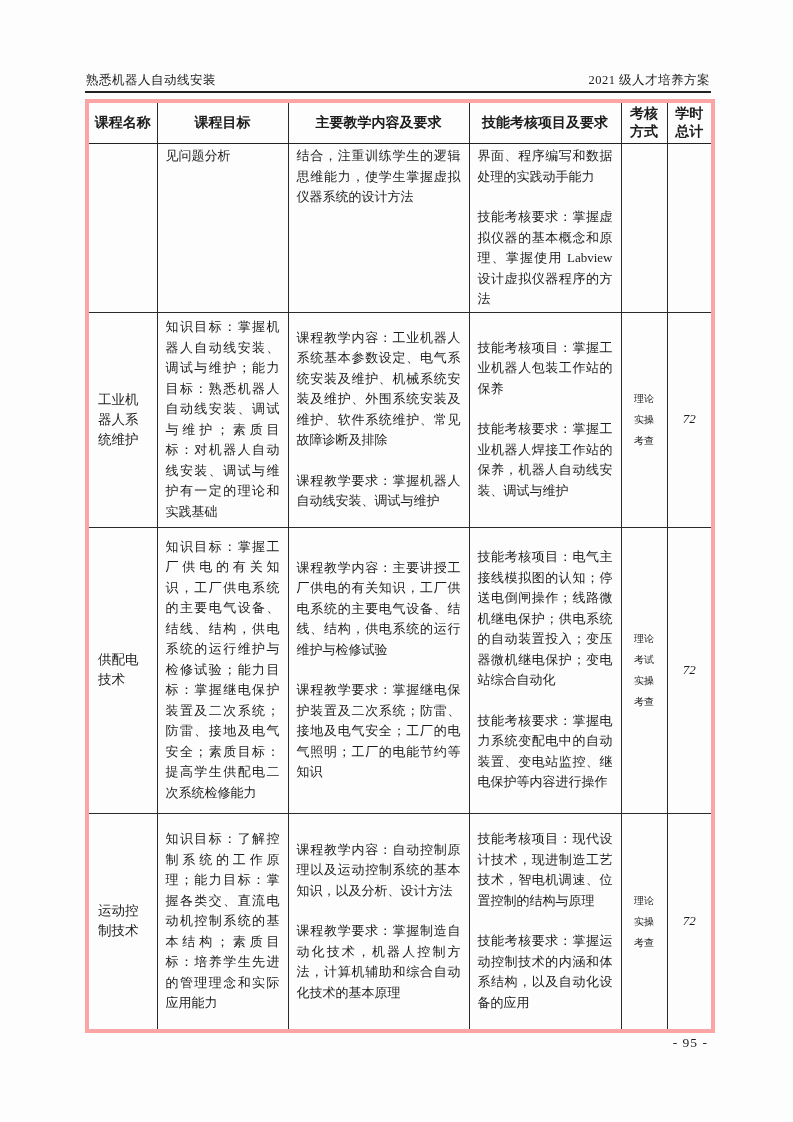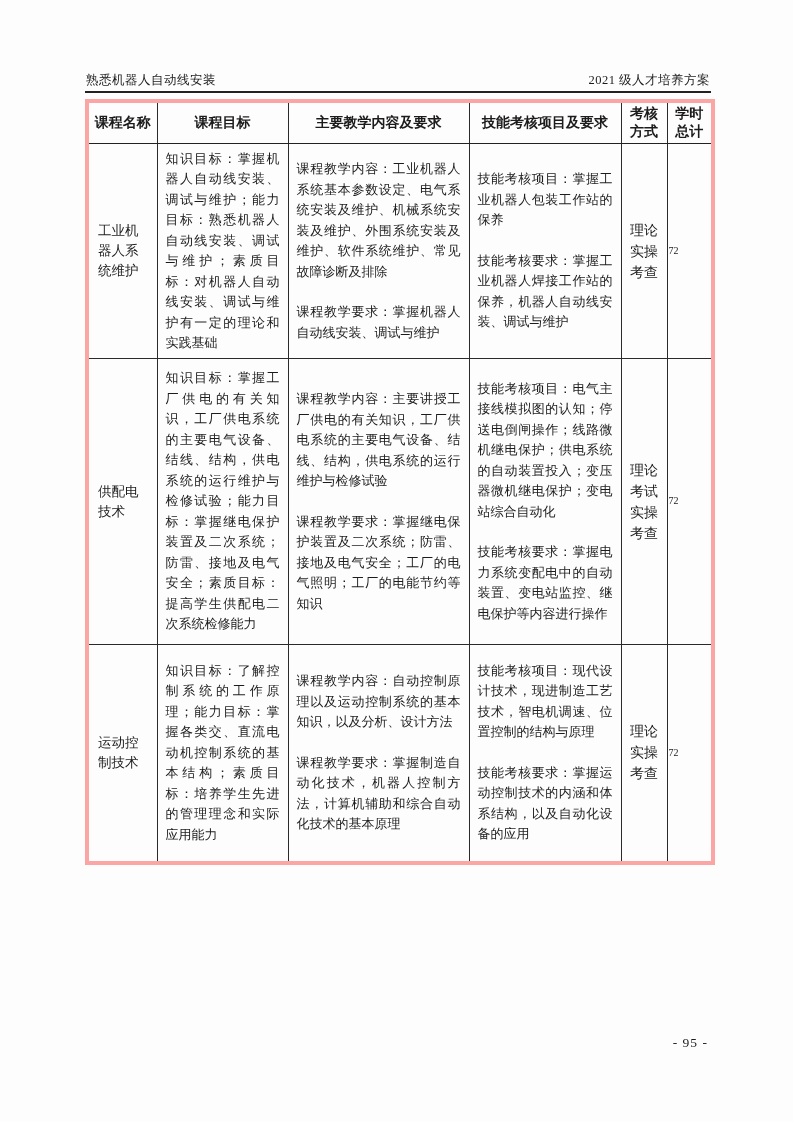--- a/index.html
+++ b/index.html
@@ -86,27 +86,28 @@
   }
   td.text-cell p {
     margin: 0;
   }
   td.text-cell p + p {
     margin-top: 20px;
   }
   td.method-cell {
     text-align: center;
     padding: 18px 3px;
-    font-size: 14px;
+    font-size: 10px;
     line-height: 21px;
   }
   td.method-cell span { display: block; }
   td.hours-cell {
-    text-align: left;
-    font-size: 10px;
+    text-align: center;
+    font-size: 13px;
+    font-style: italic;
   }
   .page-number {
     position: absolute;
     top: 1035px;
     left: 0;
     width: 708px;
     text-align: right;
     font-size: 13.5px;
     letter-spacing: 1px;
   }
@@ -131,20 +132,35 @@
     <tr>
       <th>课程名称</th>
       <th>课程目标</th>
       <th>主要教学内容及要求</th>
       <th>技能考核项目及要求</th>
       <th>考核方式</th>
       <th>学时总计</th>
     </tr>
   </thead>
   <tbody>
+    <tr class="row-1">
+      <td class="course-cell"></td>
+      <td class="text-cell">
+        <p>见问题分析</p>
+      </td>
+      <td class="text-cell">
+        <p>结合，注重训练学生的逻辑思维能力，使学生掌握虚拟仪器系统的设计方法</p>
+      </td>
+      <td class="text-cell">
+        <p>界面、程序编写和数据处理的实践动手能力</p>
+        <p>技能考核要求：掌握虚拟仪器的基本概念和原理、掌握使用 Labview 设计虚拟仪器程序的方法</p>
+      </td>
+      <td class="method-cell"></td>
+      <td class="hours-cell"></td>
+    </tr>
 
     <tr class="row-2">
       <td class="course-cell">工业机器人系统维护</td>
       <td class="text-cell">
         <p>知识目标：掌握机器人自动线安装、调试与维护；能力目标：熟悉机器人自动线安装、调试与维护；素质目标：对机器人自动线安装、调试与维护有一定的理论和实践基础</p>
       </td>
       <td class="text-cell">
         <p>课程教学内容：工业机器人系统基本参数设定、电气系统安装及维护、机械系统安装及维护、外围系统安装及维护、软件系统维护、常见故障诊断及排除</p>
         <p>课程教学要求：掌握机器人自动线安装、调试与维护</p>
       </td>

